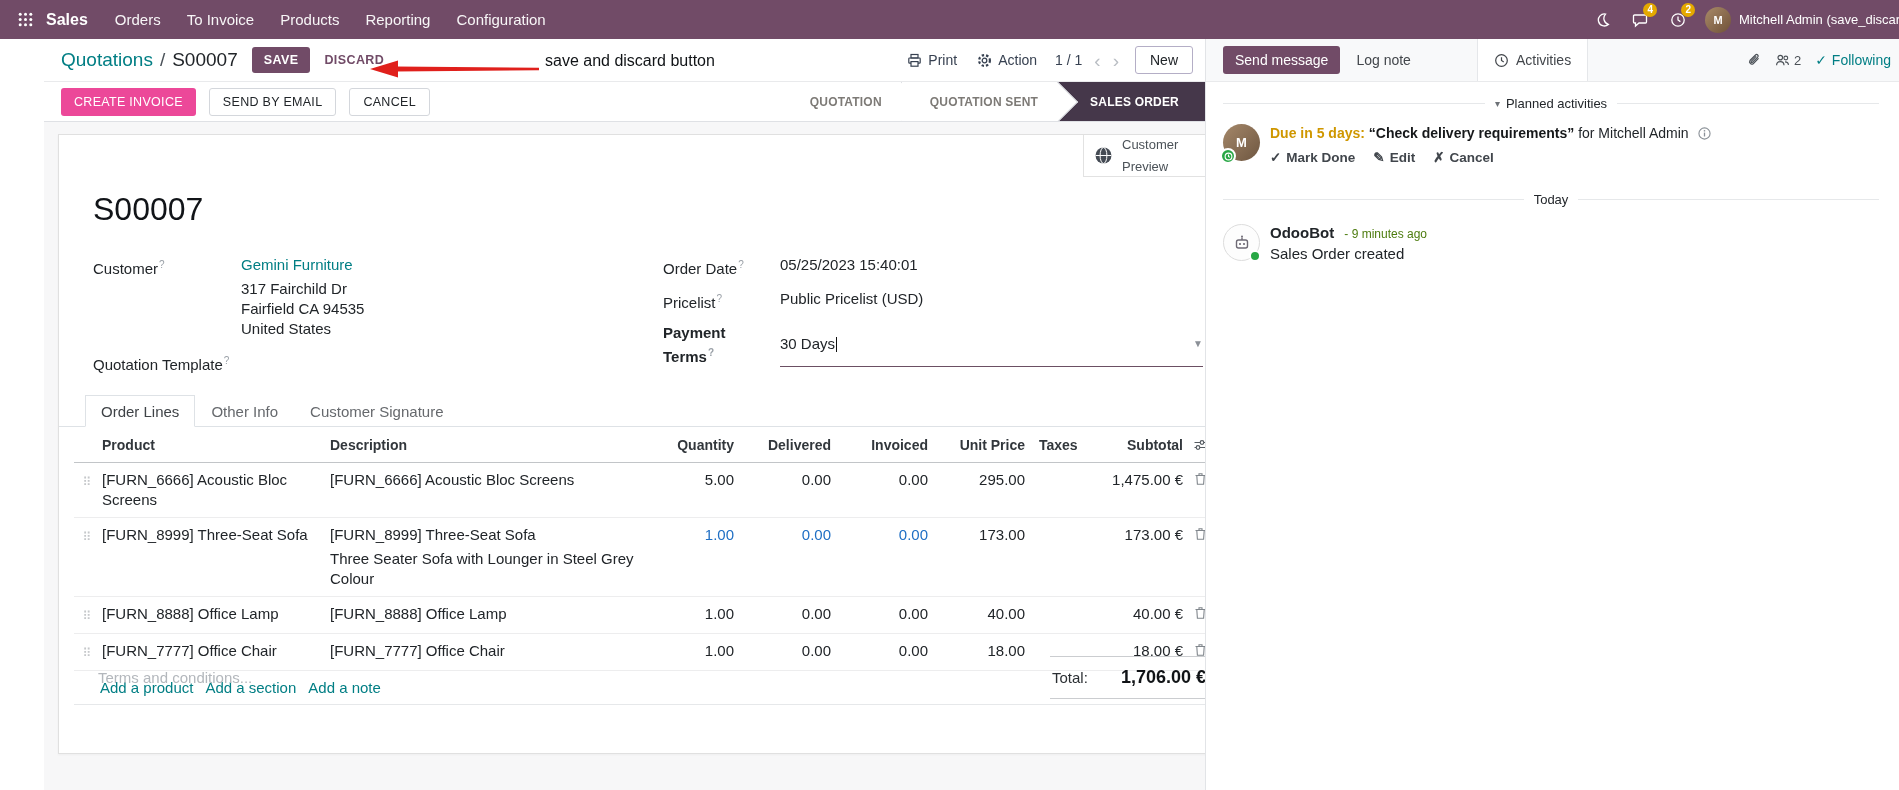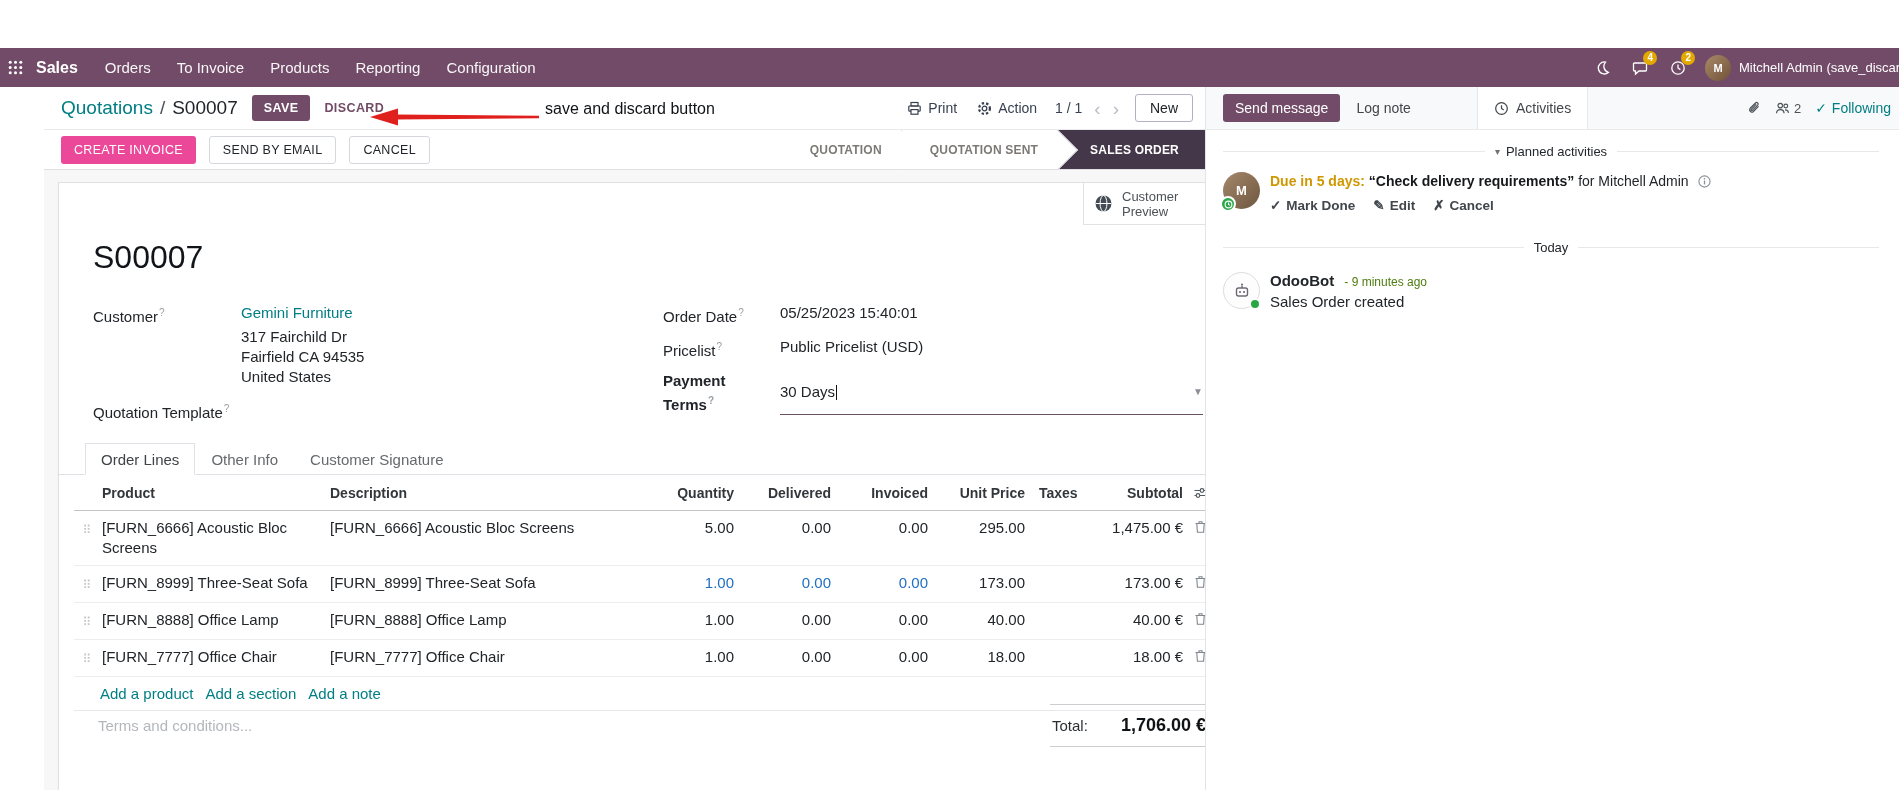--- a/index.html
+++ b/index.html
@@ -1,21 +1,21 @@
 <!DOCTYPE html>
 <html><head>
 <meta charset="utf-8">
 <style>
   * { box-sizing: border-box; margin: 0; padding: 0; }
   html,body { width:1899px; height:790px; overflow:hidden; }
   body { font-family:"Liberation Sans", sans-serif; font-size:15px; color:#212529; background:#fff; }
   svg { display:block; }
 
   
-  .topnav { height:39px; background:#714B67; display:flex; align-items:center; color:#fff;margin-top:48px; }
+  .topnav { height:39px; background:#714B67; display:flex; align-items:center; padding-left:10px; color:#fff; }
   .apps-btn { width:30px; height:39px; display:flex; align-items:center; justify-content:center; cursor:pointer; }
   .brand { font-weight:700; font-size:16px; margin:0 14px 0 6px; cursor:pointer; }
   .menu { display:flex; height:100%; }
   .menu-item { padding:0 13px; display:flex; align-items:center; font-size:15px; color:rgba(255,255,255,.95); cursor:pointer; }
   .nav-spacer { flex:1; }
   .nav-right { display:flex; align-items:center; height:100%; }
   .icon-btn { position:relative; width:38px; height:39px; display:flex; align-items:center; justify-content:center; cursor:pointer; }
   .nav-badge { position:absolute; top:3px; right:2px; background:#E4A900; color:#fff; font-size:10px; font-weight:700; line-height:1; padding:2px 4px; border-radius:8px; }
   .nav-avatar { width:26px; height:26px; border-radius:50%; background:linear-gradient(135deg,#a98a68,#6f5138); display:flex; align-items:center; justify-content:center; font-size:11px; font-weight:700; color:#fff; margin:0 8px; cursor:pointer; flex:none; }
   .nav-user { font-size:13px; white-space:nowrap; max-width:160px; overflow:hidden; cursor:pointer; }
@@ -48,21 +48,21 @@
   .btn-outline-sm { background:#fff; color:#212529; border:1px solid #d4d7dc; font-size:12.5px; font-weight:500; letter-spacing:.3px; padding:6px 13px; border-radius:3px; cursor:pointer; }
   .stages { margin-left:auto; display:flex; align-self:stretch; }
   .stage { position:relative; z-index:2; display:flex; align-items:center; padding:0 20px 0 28px; font-size:12px; font-weight:600; letter-spacing:.2px; color:#7d7a76; background:#fff; cursor:pointer; }
   .stage:not(.active)::after { content:""; position:absolute; right:-14px; top:50%; width:28px; height:28px; transform:translateY(-50%) rotate(45deg); border-top:1px solid #d8dbdf; border-right:1px solid #d8dbdf; background:#fff; z-index:3; }
   .stage.active { background:#45374A; color:#fff; z-index:1; padding:0 26px 0 32px; }
 
   
   .content { flex:1; background:#f7f7f8; position:relative; overflow:hidden; }
   .sheet { position:absolute; left:14px; top:12px; width:1174px; height:620px; background:#fff; border:1px solid #e0e0e0; box-shadow:0 1px 2px rgba(0,0,0,.04); }
   .cust-preview { position:absolute; top:0; right:0; width:148px; height:42px; border-left:1px solid #e2e2e2; border-bottom:1px solid #e2e2e2; background:#fff; display:flex; align-items:center; gap:9px; padding:0 10px; cursor:pointer; }
-  .cust-preview-text { font-size:13px; line-height:15px; color:#4b5258; width:82px; }
+  .cust-preview-text { font-size:13px; line-height:22px; color:#4b5258; width:82px; }
   .sheet-title { position:absolute; left:34px; top:56px; font-size:32px; font-weight:500; color:#111418; }
   .fields-left { position:absolute; left:34px; top:120px; width:540px; }
   .fields-right { position:absolute; left:604px; top:120px; width:540px; }
   .frow { display:flex; line-height:20px; }
   .flabel { width:148px; flex:none; }
   .flabel-r { width:117px; flex:none; }
   .bold { font-weight:700; }
   sup.help { color:#9aa0a7; font-size:10px; margin-left:1px; }
   .fvalue-link { color:#017e84; cursor:pointer; }
   .addr { margin-left:148px; line-height:20px; }
@@ -327,20 +327,21 @@
                   <path d="M1.5 3.5h10M5 3.3V1.8h3v1.5M2.8 3.7l.6 8.5h6.2l.6-8.5" fill="none" stroke="#80868c" stroke-width="1.1"></path>
                 </svg>
               </div>
           </div>
 
           <div class="olrow body">
             <div class="handle">⠿</div>
             <div>[FURN_8999] Three-Seat Sofa</div>
             <div>
                 <div>[FURN_8999] Three-Seat Sofa</div>
+                <div class="desc2">Three Seater Sofa with Lounger in Steel Grey Colour</div>
               </div>
             <div class="cell-r blue">1.00</div>
             <div class="cell-r blue">0.00</div>
             <div class="cell-r blue">0.00</div>
             <div class="cell-r">173.00</div>
             <div class="cell-taxes"></div>
             <div class="cell-r">173.00 €</div>
             <div class="trash-cell">
                 <svg width="13" height="14" viewBox="0 0 13 14">
                   <path d="M1.5 3.5h10M5 3.3V1.8h3v1.5M2.8 3.7l.6 8.5h6.2l.6-8.5" fill="none" stroke="#80868c" stroke-width="1.1"></path>

